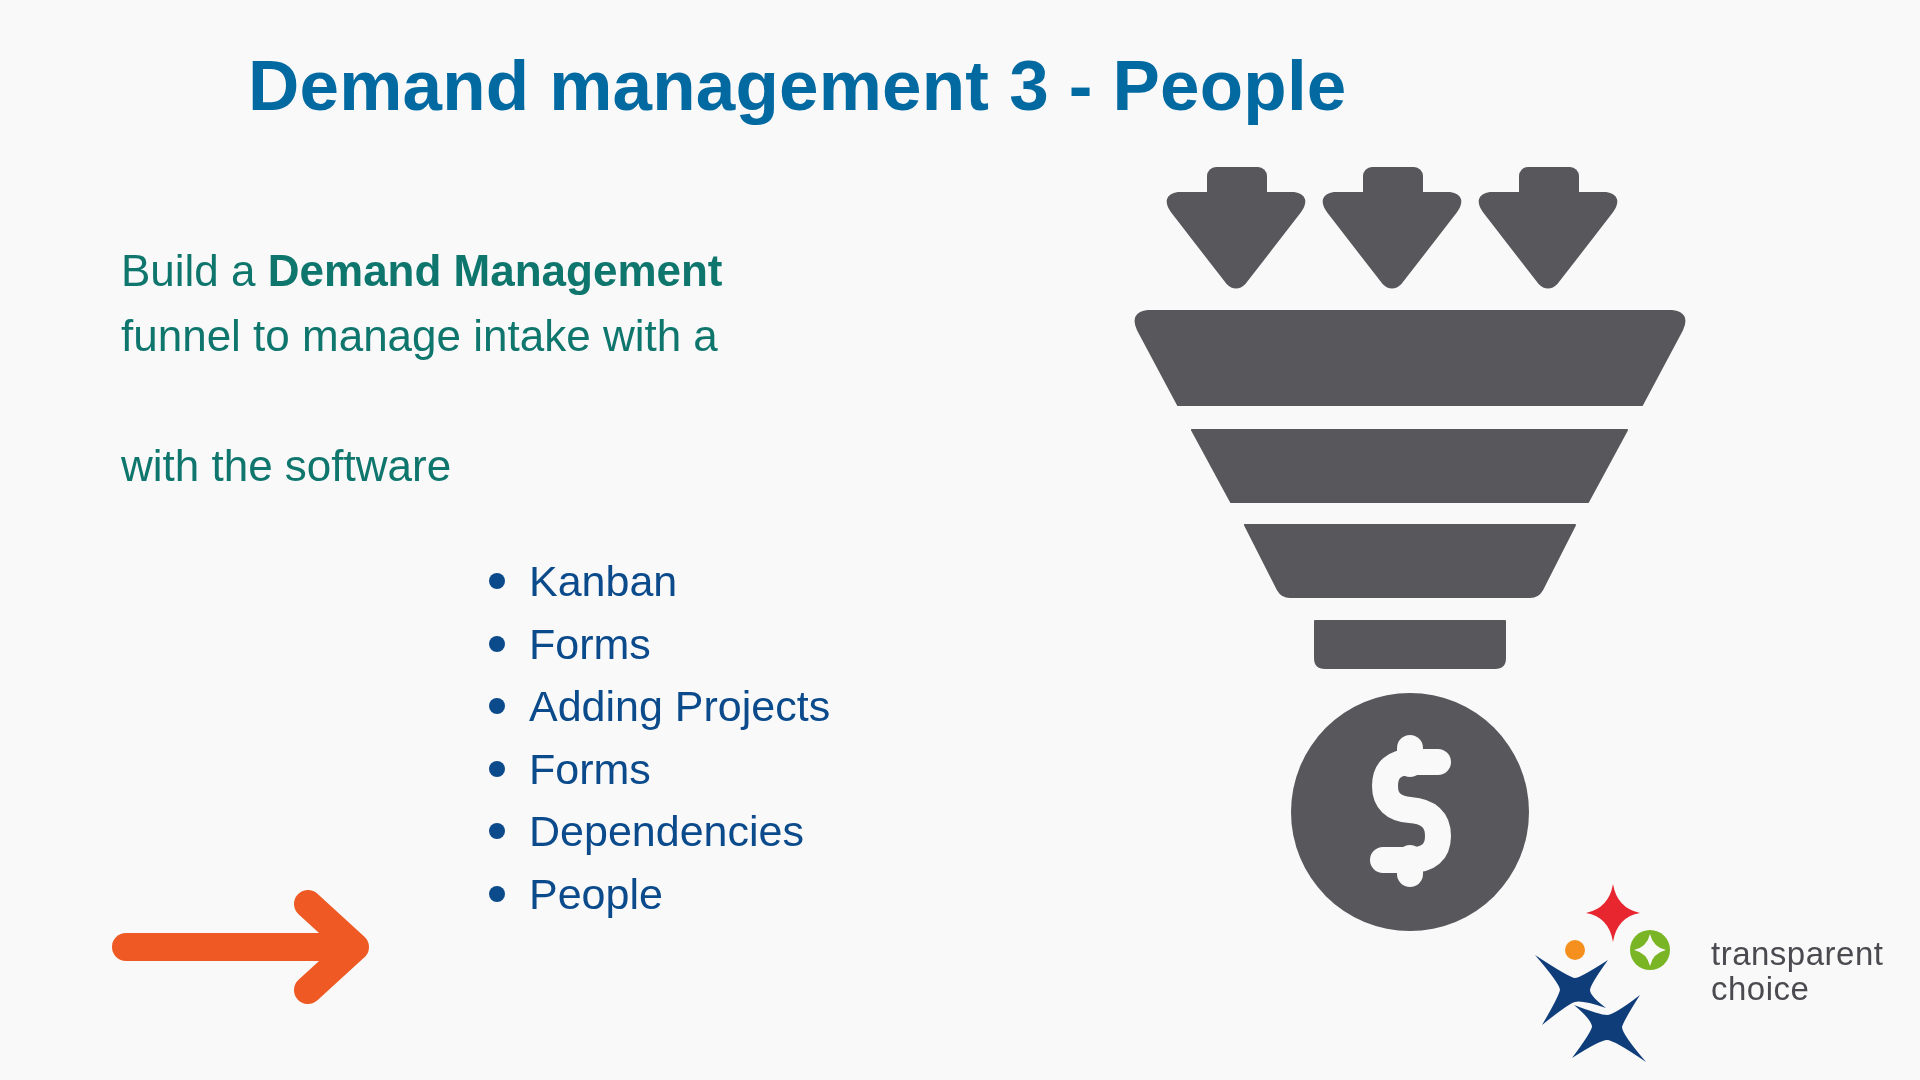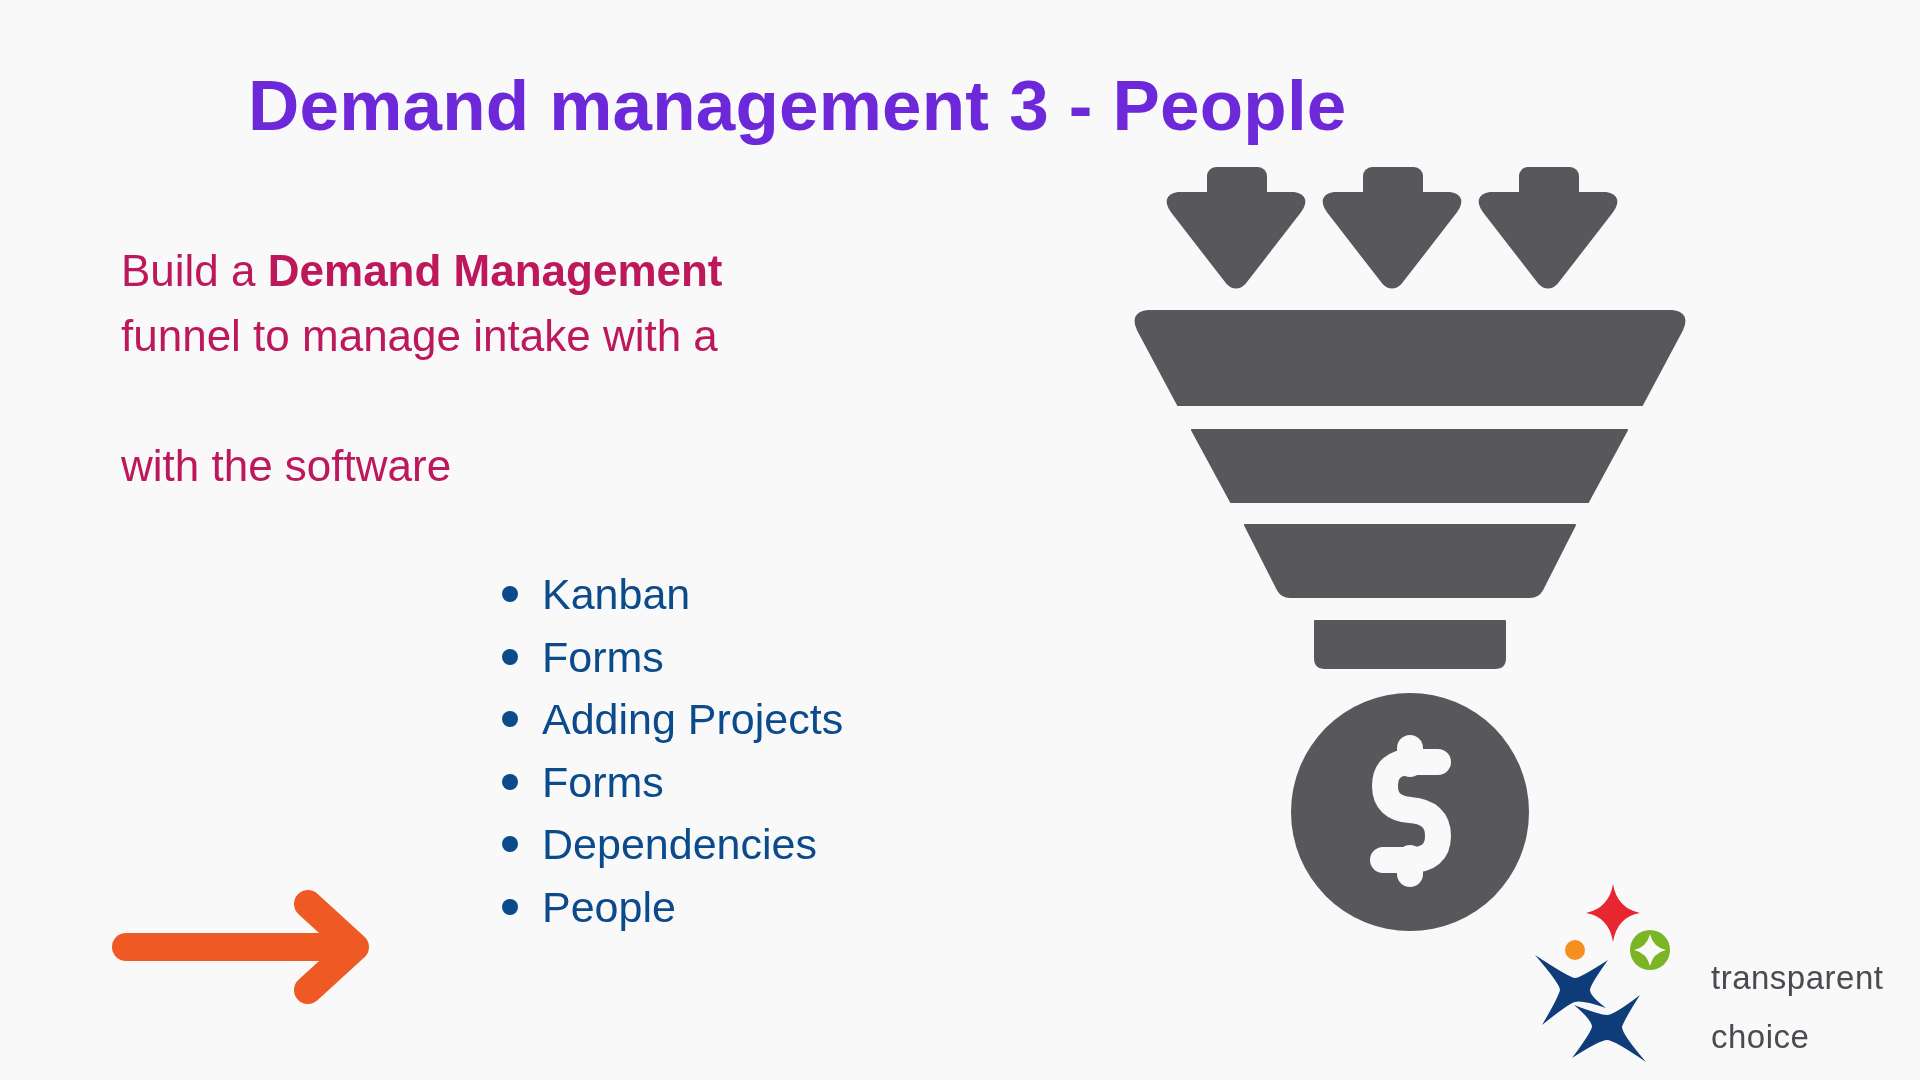--- a/index.html
+++ b/index.html
@@ -14,49 +14,49 @@
       position: relative;
       width: 1920px;
       height: 1080px;
       background: #f9f9f9;
       font-family: "Liberation Sans", "DejaVu Sans", sans-serif;
       color: #0b4a8b;
     }
     .title {
       position: absolute;
       left: 248px;
-      top: 64px;
+      top: 44px;
       margin: 0;
       font-family: "Liberation Sans", sans-serif;
       font-weight: bold;
       font-size: 71px;
       line-height: 84px;
       letter-spacing: 0.2px;
       white-space: nowrap;
-      color: #6d28d9;
+      color: #0369a1;
     }
     .intro {
       position: absolute;
       left: 121px;
       top: 238px;
       width: 760px;
       margin: 0;
       font-family: "Liberation Sans", sans-serif;
       font-size: 44px;
       line-height: 65px;
-      color: #be185d;
+      color: #0f766e;
     }
     .intro .strong {
       font-weight: bold;
     }
     .bullets {
       position: absolute;
       left: 480px;
       top: 546px;
-      margin: 17px;
+      margin: 4px;
       padding: 0;
       list-style: none;
     }
     .bullets li {
       position: relative;
       height: 62.5px;
       line-height: 62.5px;
       padding-left: 45px;
       font-family: "Liberation Sans", sans-serif;
       font-size: 43px;
@@ -80,21 +80,21 @@
     .logo-text {
       position: absolute;
       left: 1711px;
       top: 936px;
       font-family: "Liberation Sans", sans-serif;
       font-size: 33px;
       line-height: 35px;
       color: #4a4a50;
       letter-spacing: 0.5px;
     }
-    .logo-text div { white-space: nowrap; margin-top: 24px; }
+    .logo-text div { white-space: nowrap; }
   </style>
 </head>
 <body>
 
 <div class="slide">
 
   <h1 class="title">Demand management 3 - People</h1>
 
   <p class="intro">
     <span>Build a </span><span class="strong">Demand Management</span><br>

